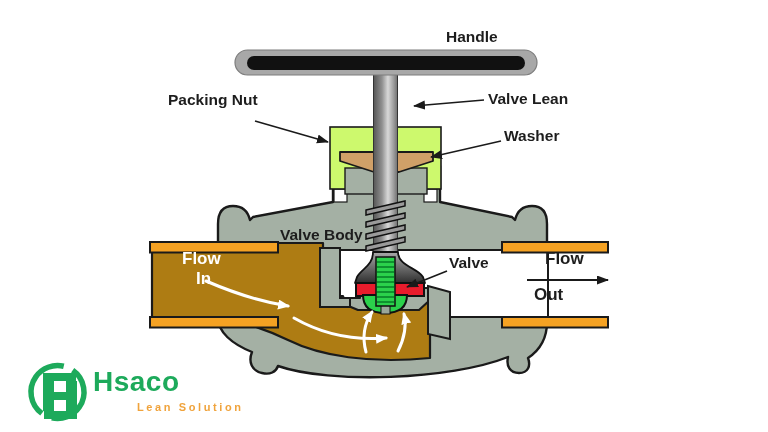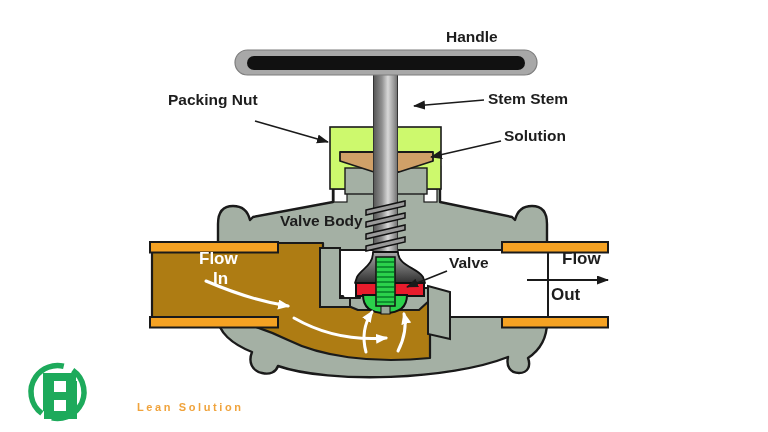--- a/index.html
+++ b/index.html
@@ -5,21 +5,21 @@
   html,body{margin:0;padding:0;background:#ffffff;}
   #stage{
     position:relative;width:736px;height:432px;background:#ffffff;overflow:hidden;
     font-family:"Liberation Sans", sans-serif;
   }
   #diagram-svg{position:absolute;left:0;top:0;}
   .lbl{
     position:absolute;color:#1d1d1d;font-size:15.5px;font-weight:600;
     white-space:nowrap;line-height:1;
   }
-  .flowlbl{font-size:17px;font-weight:600;margin-left:17px;}
+  .flowlbl{font-size:17px;font-weight:600;}
   .white{color:#ffffff;}
   #logo-brand{
     position:absolute;left:93px;top:368px;font-size:28px;font-weight:600;
     color:#1daa5b;letter-spacing:0.5px;line-height:1;
   }
   #logo-tagline{
     position:absolute;left:95px;top:402px;font-size:11px;font-weight:700;
     color:#f0a33c;letter-spacing:2.6px;line-height:1;padding-left:42px;
   }
 </style>
@@ -135,31 +135,32 @@
       <g fill="#1daa5b">
         <path d="M 43,373 L 76,373 L 76,381 L 54,381 L 54,411 L 43,411 Z"></path>
         <path d="M 77,419 L 44,419 L 44,411 L 66,411 L 66,381 L 77,381 Z"></path>
         <rect x="53" y="392" width="14" height="8"></rect>
       </g>
     </g>
   </svg>
 
   <div class="lbl" style="left:446px;top:29px;">Handle</div>
 
-  <div class="lbl" style="left:488px;top:91px;">Stem Stem</div>
+  <div class="lbl" style="left:488px;top:91px;">Valve Lean</div>
 
   <div class="lbl" style="left:168px;top:92px;">Packing Nut</div>
 
-  <div class="lbl" style="left:504px;top:128px;">Solution</div>
+  <div class="lbl" style="left:504px;top:128px;">Washer</div>
 
-  <div class="lbl" style="left:280px;top:213px;">Valve Body</div>
+  <div class="lbl" style="left:280px;top:227px;">Valve Body</div>
 
   <div class="lbl" style="left:449px;top:255px;">Valve</div>
 
   <div class="lbl flowlbl white" style="left:182px;top:250px;">Flow</div>
   <div class="lbl flowlbl white" style="left:196px;top:270px;">In</div>
 
   <div class="lbl flowlbl" style="left:545px;top:250px;">Flow</div>
   <div class="lbl flowlbl" style="left:534px;top:286px;">Out</div>
 
+  <div id="logo-brand">Hsaco</div>
   <div id="logo-tagline">Lean Solution</div>
 
 </div>
 
 </body></html>

